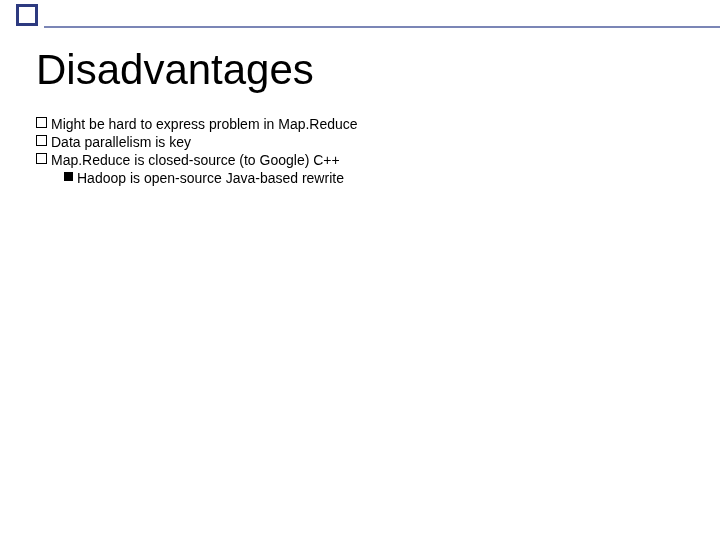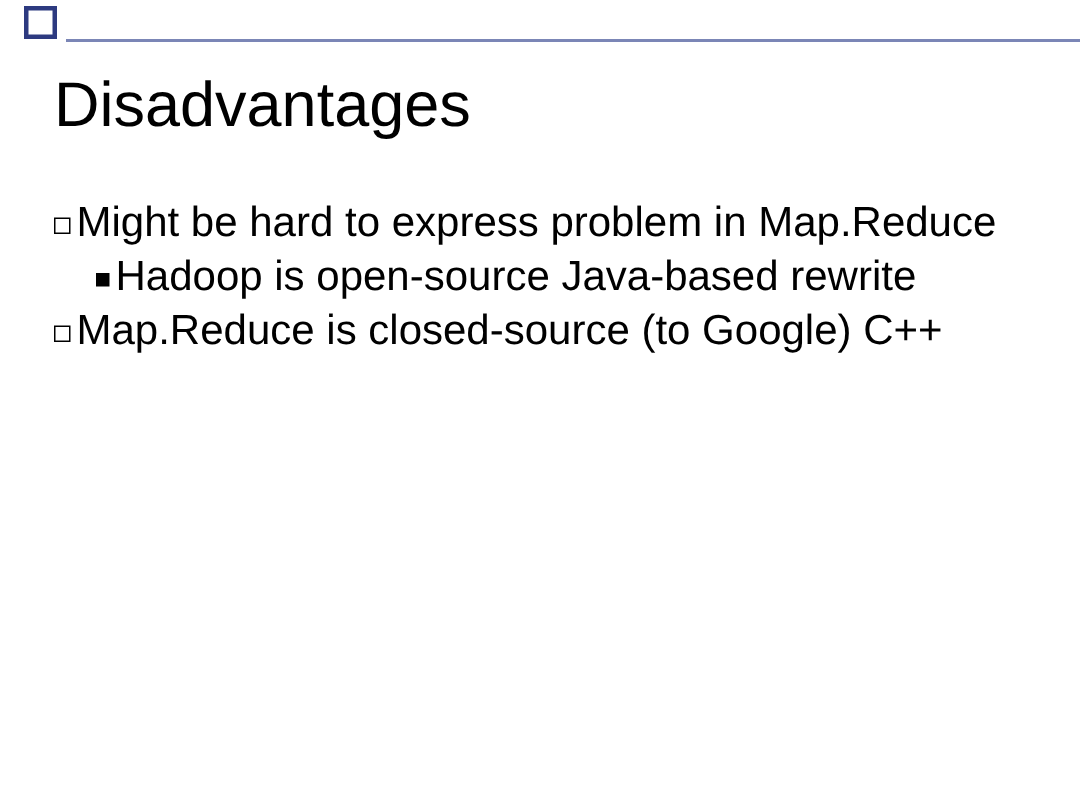--- a/index.html
+++ b/index.html
@@ -40,24 +40,24 @@
   .title {
     position: absolute;
     top: 46px;
     left: 36px;
     font-size: 42px;
     font-weight: 400;
     letter-spacing: 0px;
   }
   .body {
     position: absolute;
-    top: 130px;
+    top: 116px;
     left: 36px;
     right: 36px;
-    font-size: 28px;
+    font-size: 14px;
     line-height: 1.28;
   }
   .l1 {
     padding-left: 0px;
     text-indent: 0;
   }
   .l2 {
     padding-left: 28px;
     text-indent: 0;
   }
@@ -90,20 +90,23 @@
 <div class="slide">
   <div class="accent-box"></div>
   <div class="accent-rule"></div>
 
   <div class="title">Disadvantages</div>
 
   <div class="body">
     <div class="item l1">
       <span class="bullet-sq-open"></span><span>Might be hard to express problem in Map.Reduce</span>
     </div>
-    <div class="item l2">
-      <span class="bullet-sq-fill"></span><span>Hadoop is open-source Java-based rewrite</span>
+    <div class="item l1">
+      <span class="bullet-sq-open"></span><span>Data parallelism is key</span>
     </div>
     <div class="item l1">
       <span class="bullet-sq-open"></span><span>Map.Reduce is closed-source (to Google) C++</span>
+    </div>
+    <div class="item l2">
+      <span class="bullet-sq-fill"></span><span>Hadoop is open-source Java-based rewrite</span>
     </div>
   </div>
 </div>
 
 </body></html>

